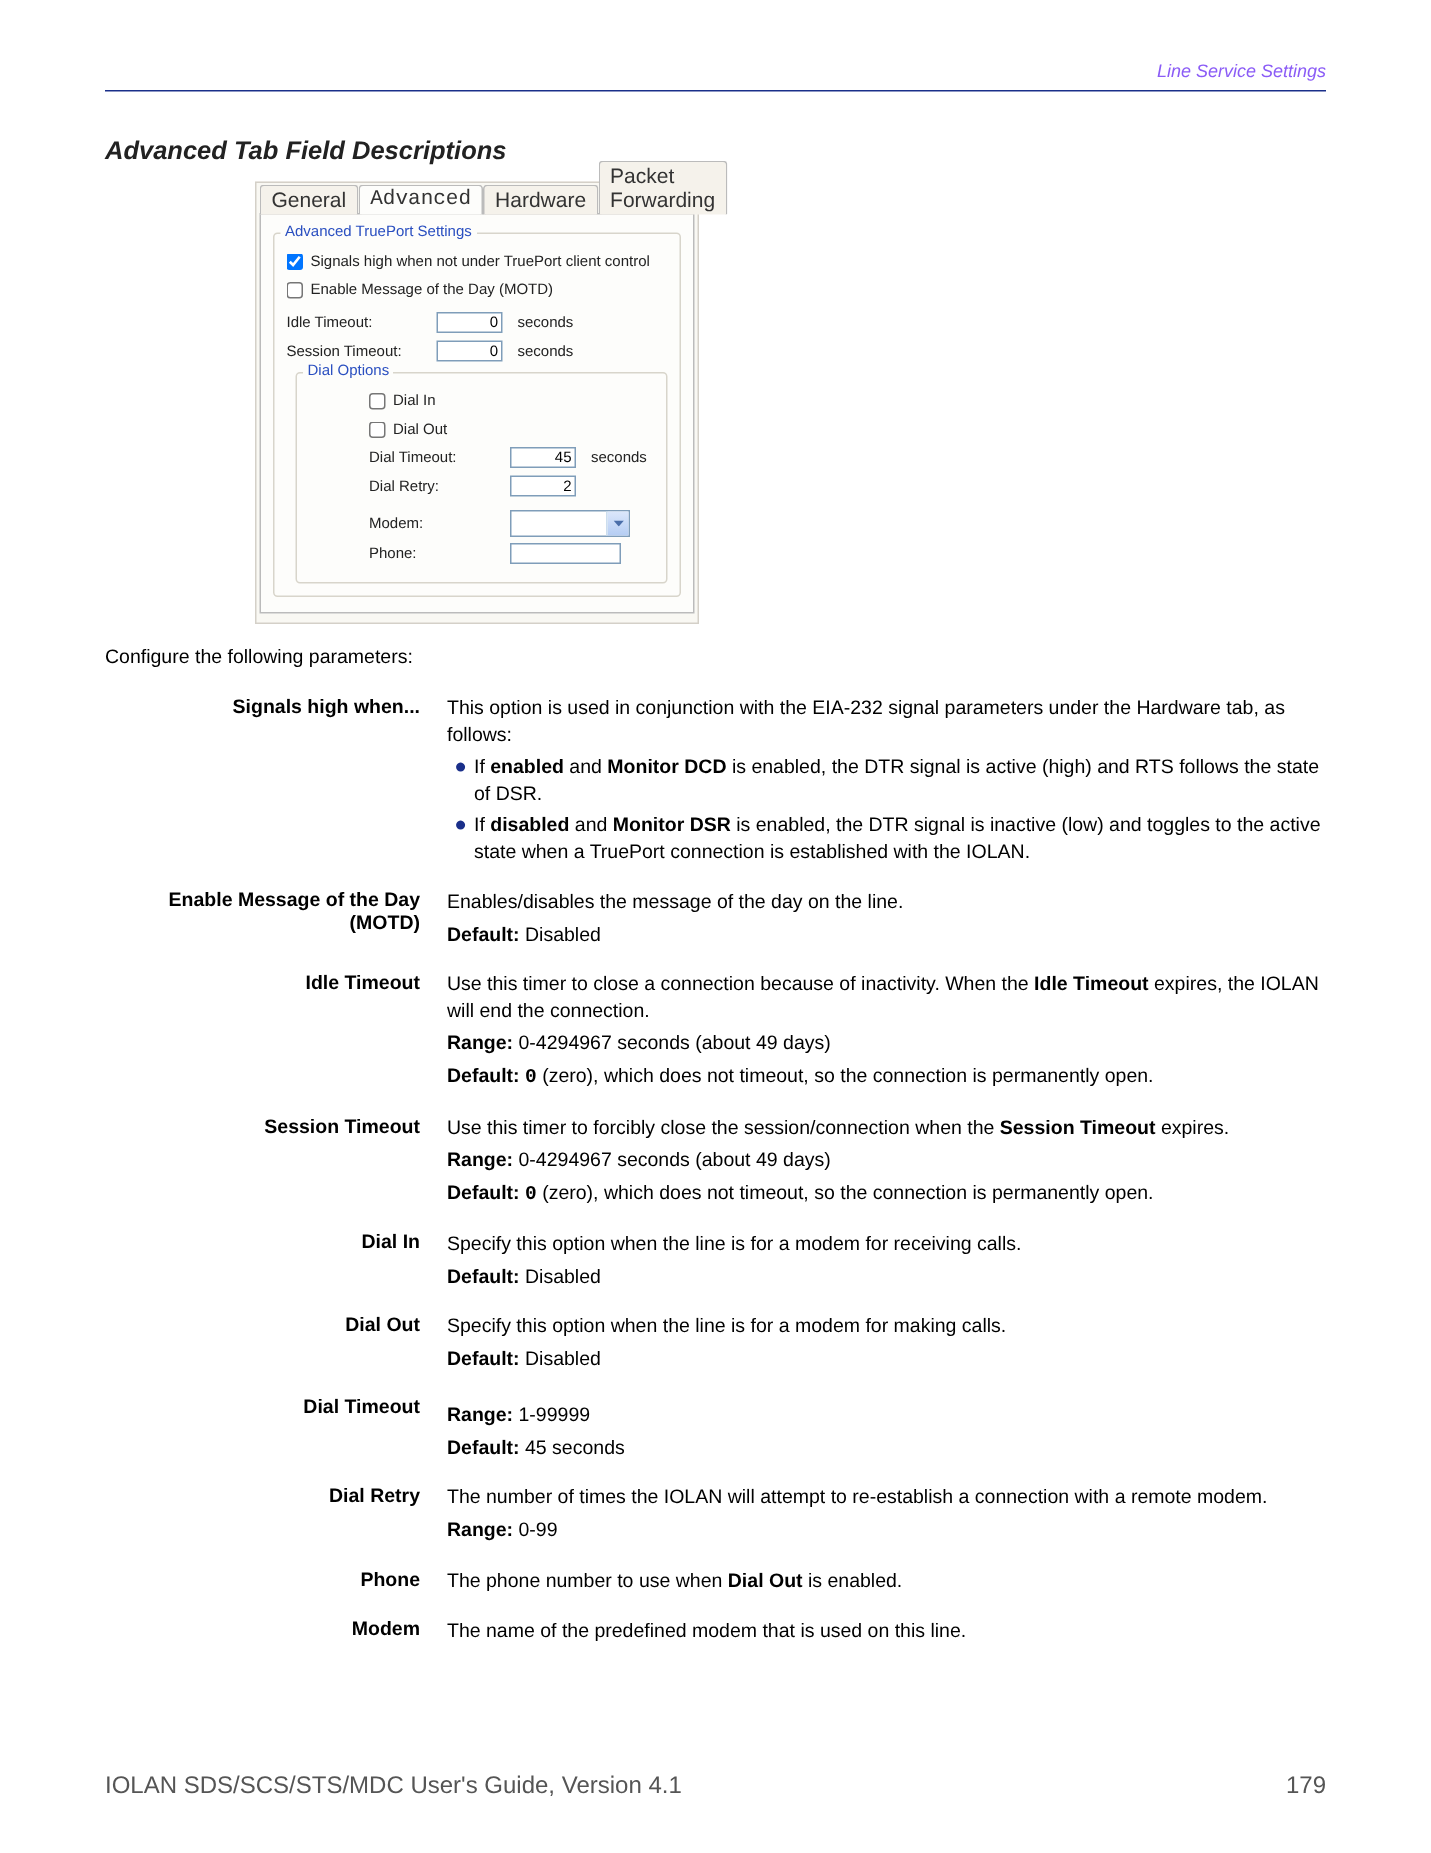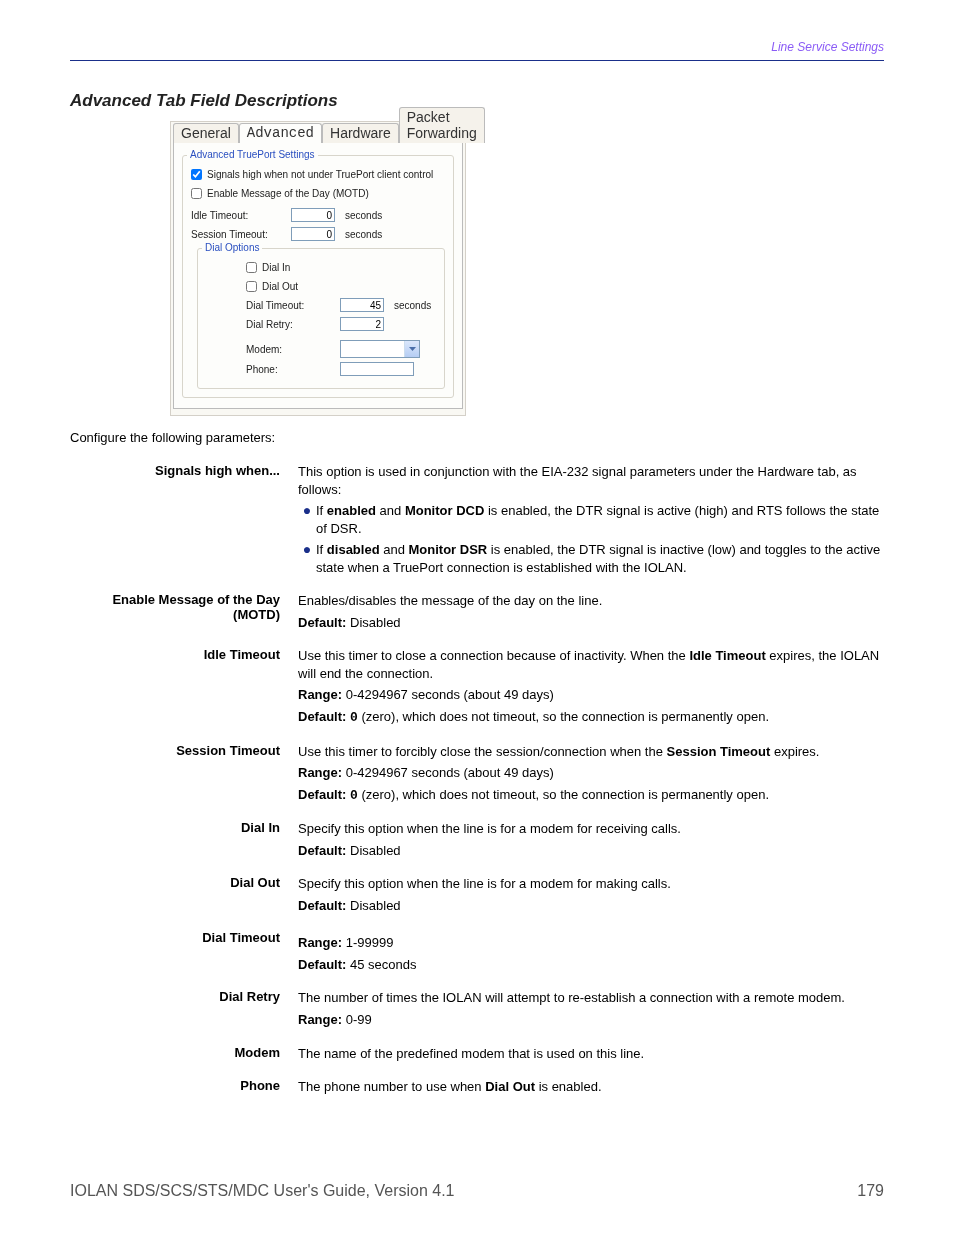--- a/index.html
+++ b/index.html
@@ -346,29 +346,29 @@
         </div>
       </div>
       <div class="cfg-row">
         <div class="cfg-label">Dial Retry</div>
         <div class="cfg-desc">
           <div>The number of times the IOLAN will attempt to re-establish a connection with a remote modem.</div>
           <div style="margin-top: 4px;"><span class="bold">Range:</span> 0-99</div>
         </div>
       </div>
       <div class="cfg-row">
+        <div class="cfg-label">Phone</div>
+        <div class="cfg-desc">
+          <div>The phone number to use when <b>Dial Out</b> is enabled.</div>
+        </div>
+      </div>
+      <div class="cfg-row">
         <div class="cfg-label">Modem</div>
         <div class="cfg-desc">
           <div>The name of the predefined modem that is used on this line.</div>
-        </div>
-      </div>
-      <div class="cfg-row">
-        <div class="cfg-label">Phone</div>
-        <div class="cfg-desc">
-          <div>The phone number to use when <b>Dial Out</b> is enabled.</div>
         </div>
       </div>
     </div>
 
 <div class="footer">
   <span>IOLAN SDS/SCS/STS/MDC User's Guide, Version 4.1</span>
   <span>179</span>
 </div>
 
 </div>

